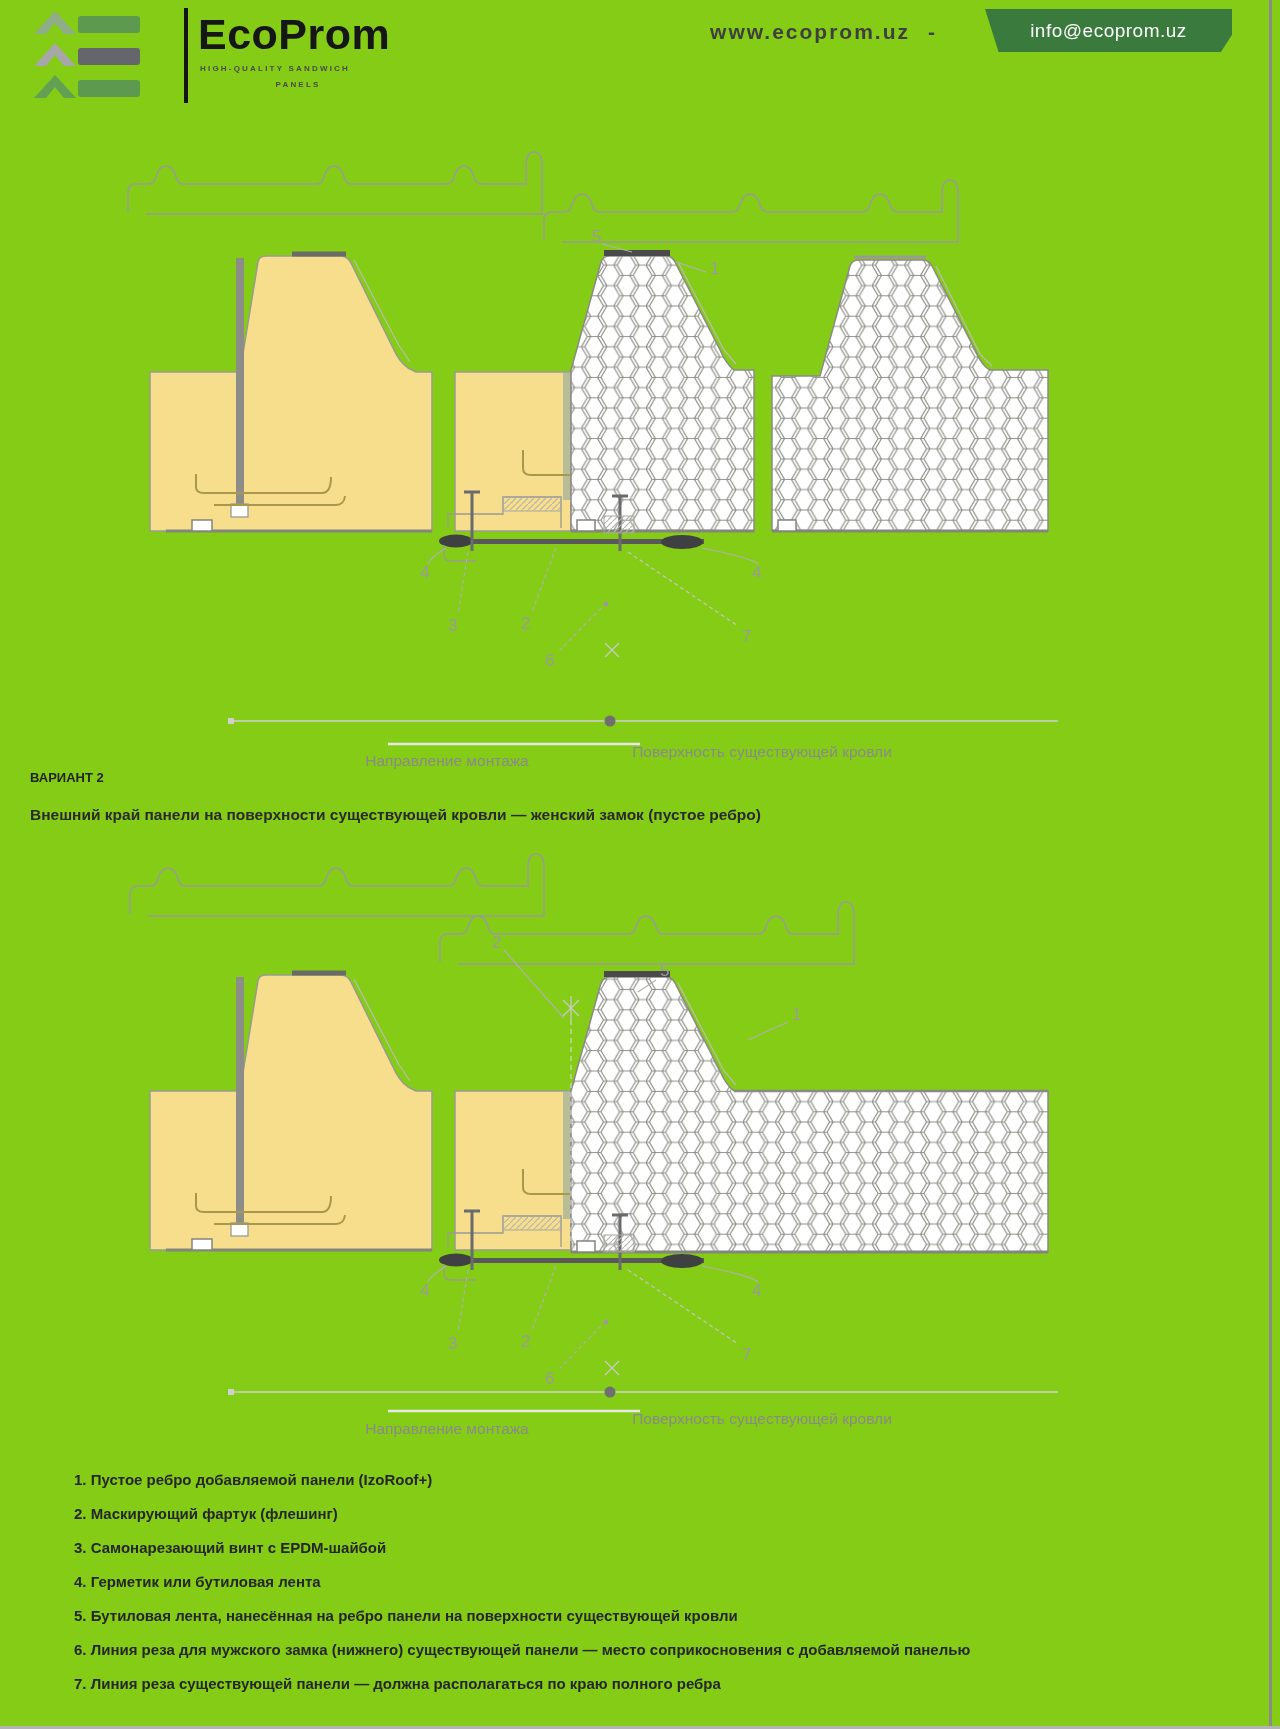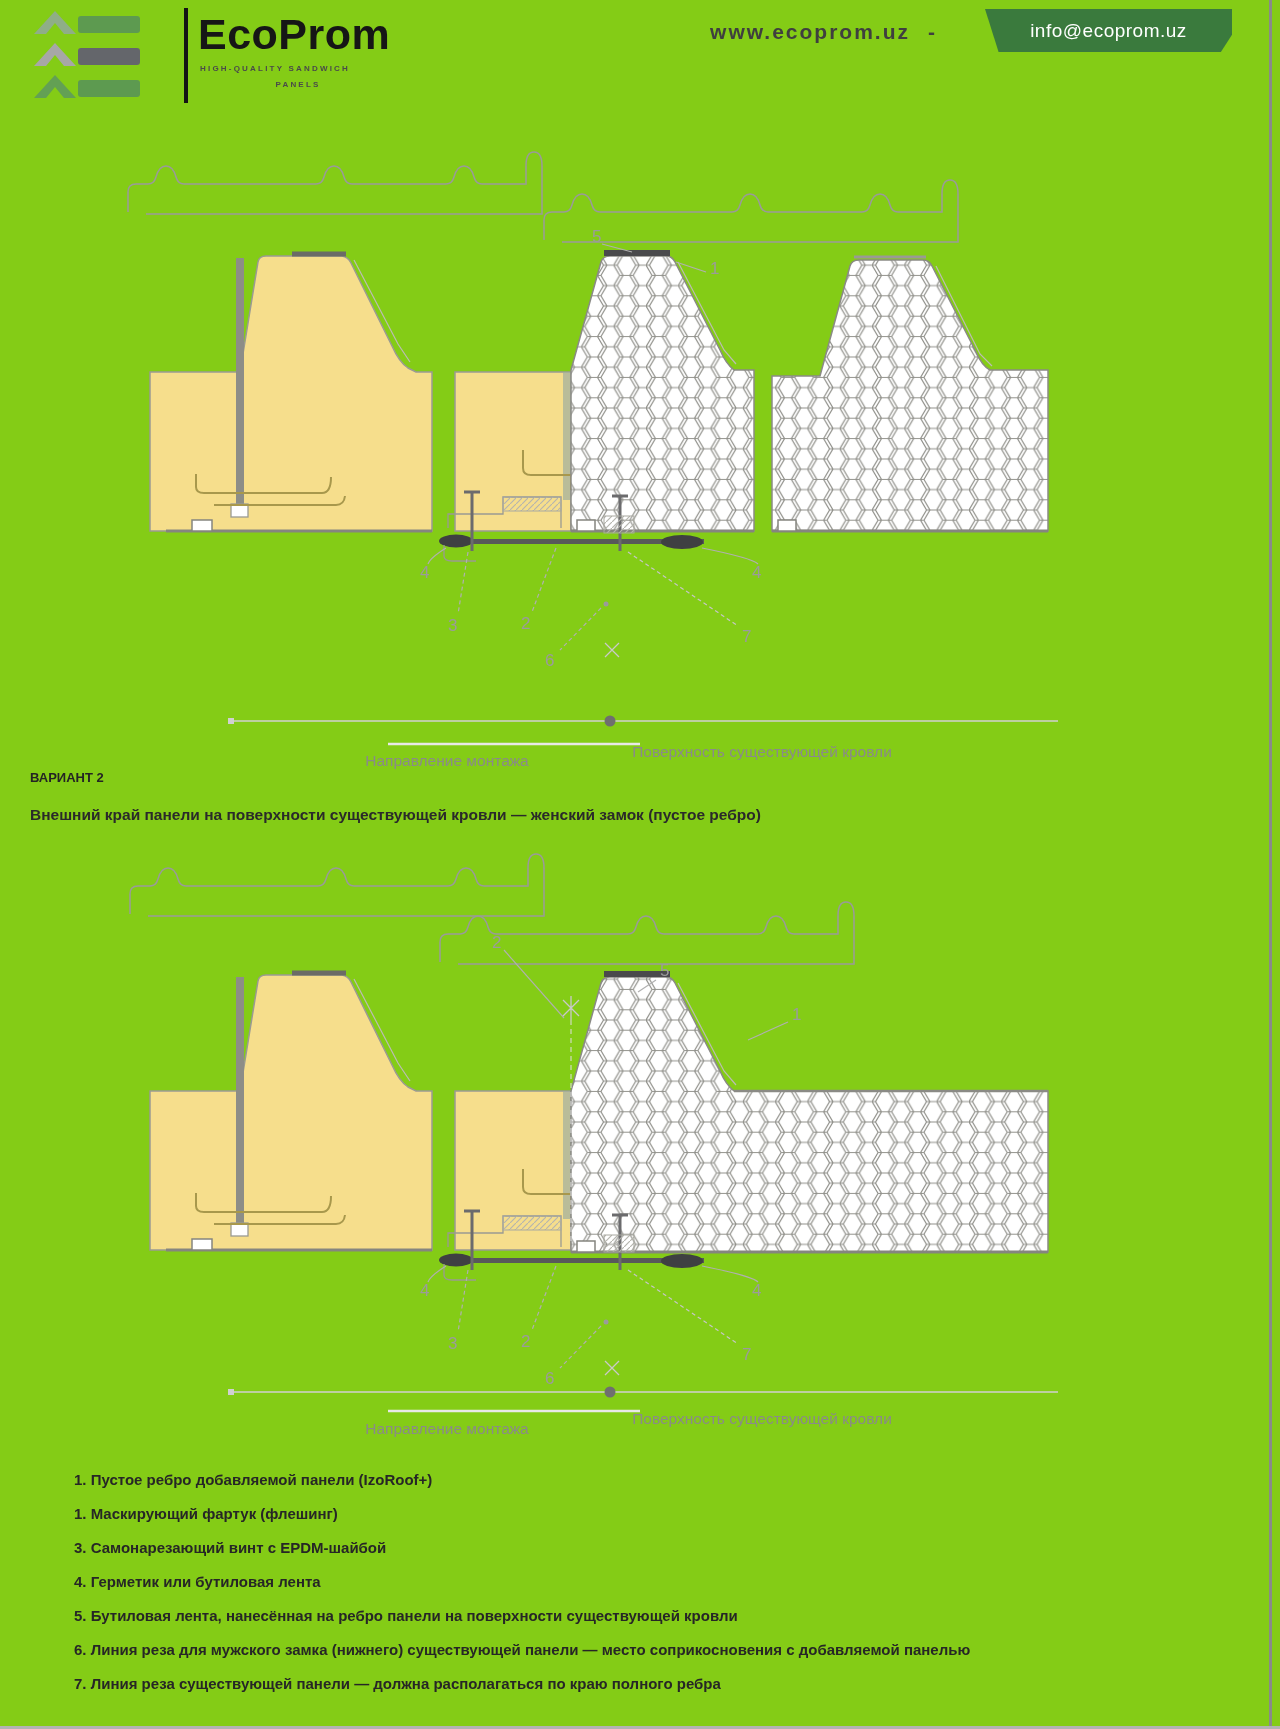--- a/index.html
+++ b/index.html
@@ -197,21 +197,21 @@
       <text class="dlabel" x="447" y="1434" text-anchor="middle">Направление монтажа</text>
       <text class="dlabel" x="762" y="1424" text-anchor="middle">Поверхность существующей кровли</text>
     </g>
   </svg>
 
   <div class="abs" id="variant-heading">ВАРИАНТ 2</div>
   <div class="abs" id="variant-subtitle">Внешний край панели на поверхности существующей кровли — женский замок (пустое ребро)</div>
 
   <div class="abs" id="legend">
     <div class="legend-item">1. Пустое ребро добавляемой панели (IzoRoof+)</div>
-    <div class="legend-item">1. Маскирующий фартук (флешинг)</div>
+    <div class="legend-item">2. Маскирующий фартук (флешинг)</div>
     <div class="legend-item">3. Самонарезающий винт с EPDM-шайбой</div>
     <div class="legend-item">4. Герметик или бутиловая лента</div>
     <div class="legend-item">5. Бутиловая лента, нанесённая на ребро панели на поверхности существующей кровли</div>
     <div class="legend-item">6. Линия реза для мужского замка (нижнего) существующей панели — место соприкосновения с добавляемой панелью</div>
     <div class="legend-item">7. Линия реза существующей панели — должна располагаться по краю полного ребра</div>
   </div>
 
   <div class="abs" id="right-edge"></div>
   <div class="abs" id="bottom-edge"></div>
 </div>

